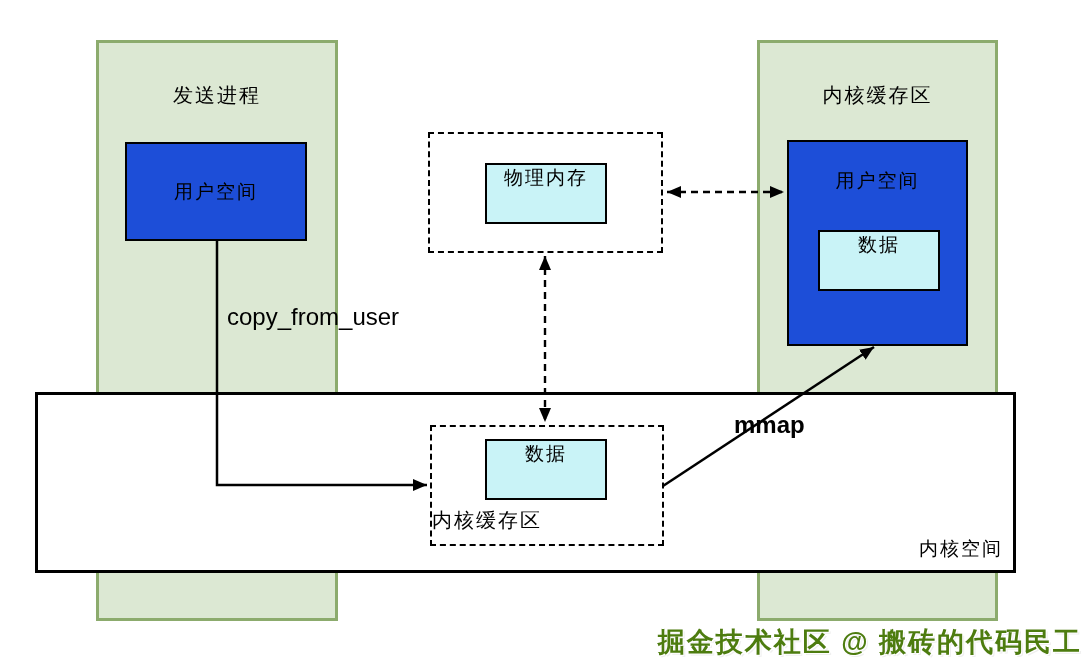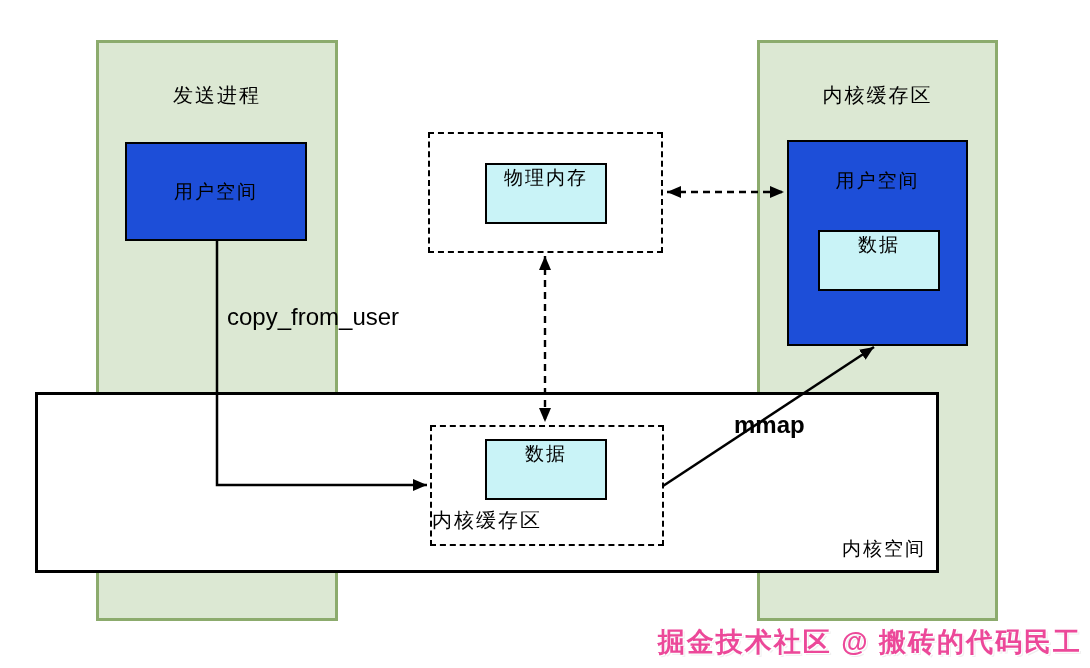--- a/index.html
+++ b/index.html
@@ -28,21 +28,21 @@
     top: 39px; left: 0; right: 0;
     text-align: center;
     font-size: 20px;
     letter-spacing: 2px;
   }
 
   
   .kernel-box {
     position: absolute;
     left: 35px; top: 392px;
-    width: 904px; height: 181px;
+    width: 981px; height: 181px;
     background: #ffffff;
     border: 3px solid #000;
     z-index: 2;
     box-sizing: border-box;
   }
   .kernel-label {
     position: absolute;
     right: 10px; bottom: 8px;
     font-size: 19px;
     letter-spacing: 2px;
@@ -112,21 +112,21 @@
   .arrow-label.copy { left: 227px; top: 303px; }
   .arrow-label.mmap { left: 734px; top: 411px; font-weight: bold; }
 
   
   .watermark {
     position: absolute;
     right: 8px; bottom: 8px;
     font-size: 27px;
     font-weight: bold;
     letter-spacing: 2px;
-    color: #ec4899;
+    color: #4d7c0f;
     text-shadow: 1px 1px 0 #ffffff, 2px 2px 0 #efefef;
     z-index: 5;
     white-space: nowrap;
   }
 
   
   svg.overlay {
     position: absolute;
     left: 0; top: 0;
     width: 1090px; height: 668px;

